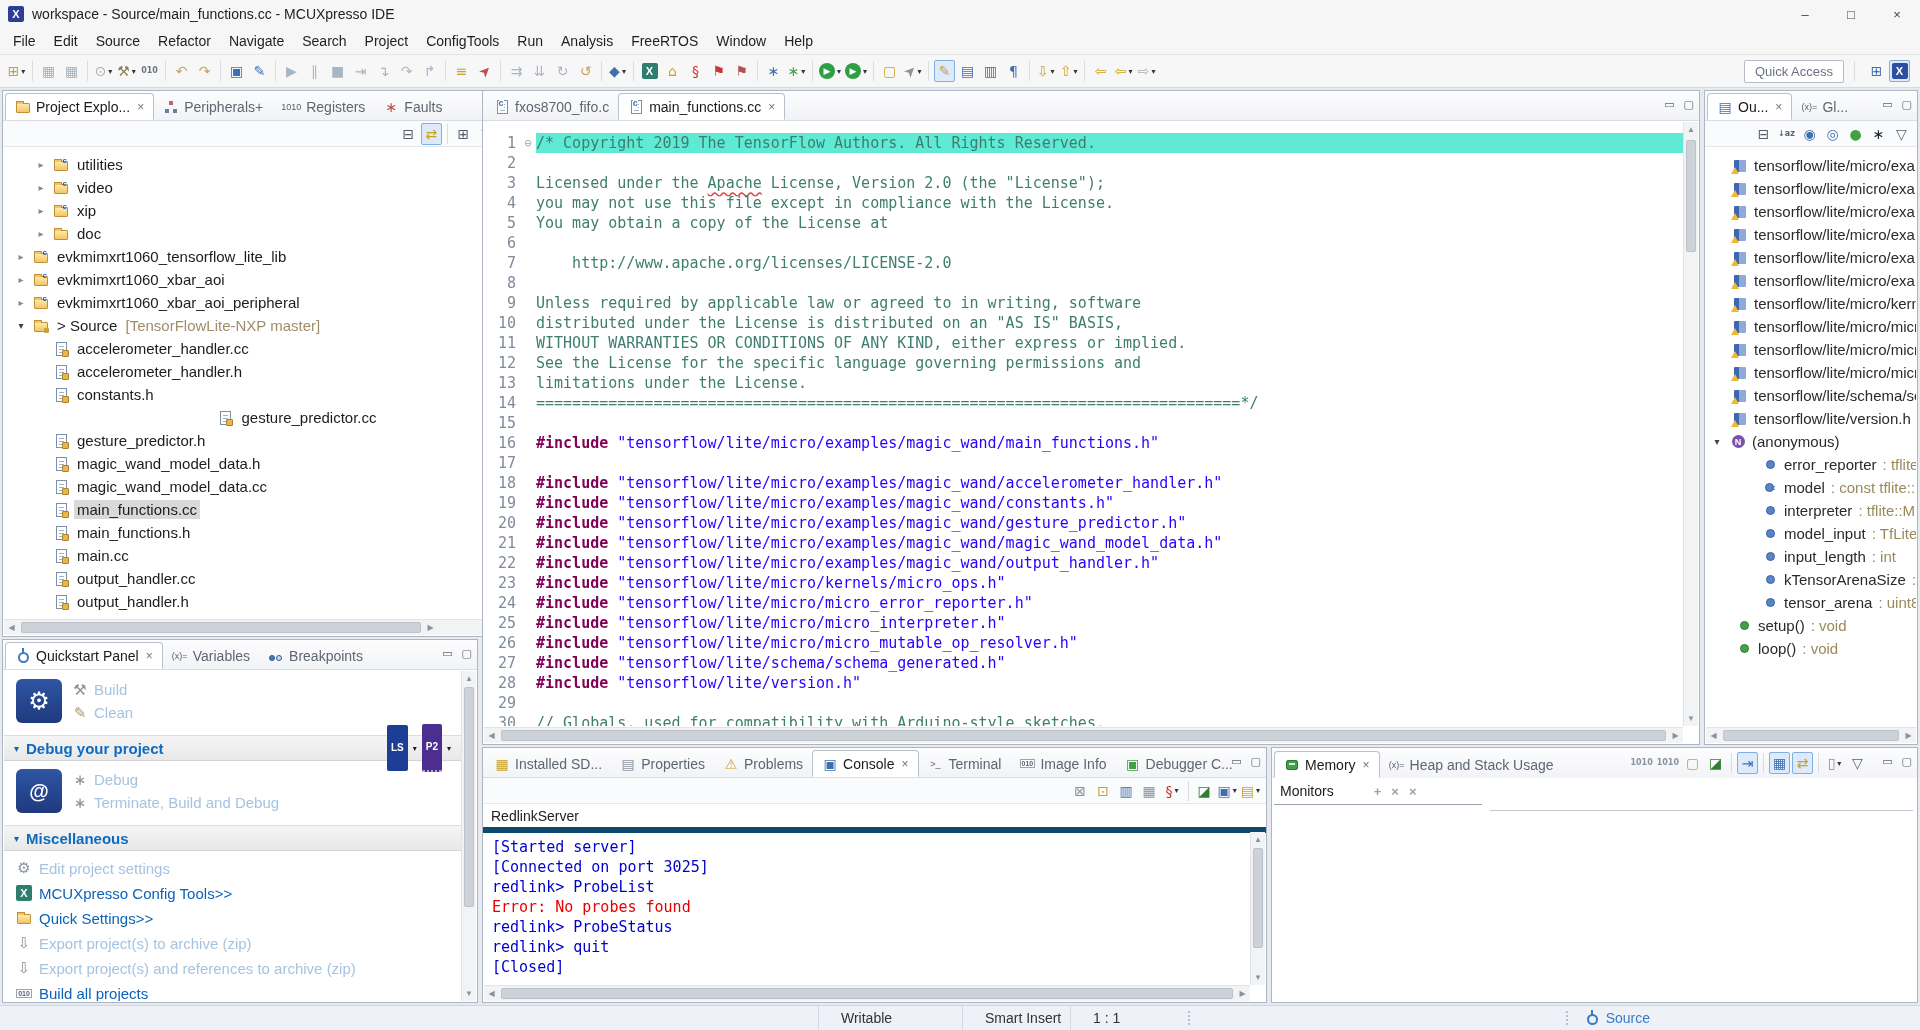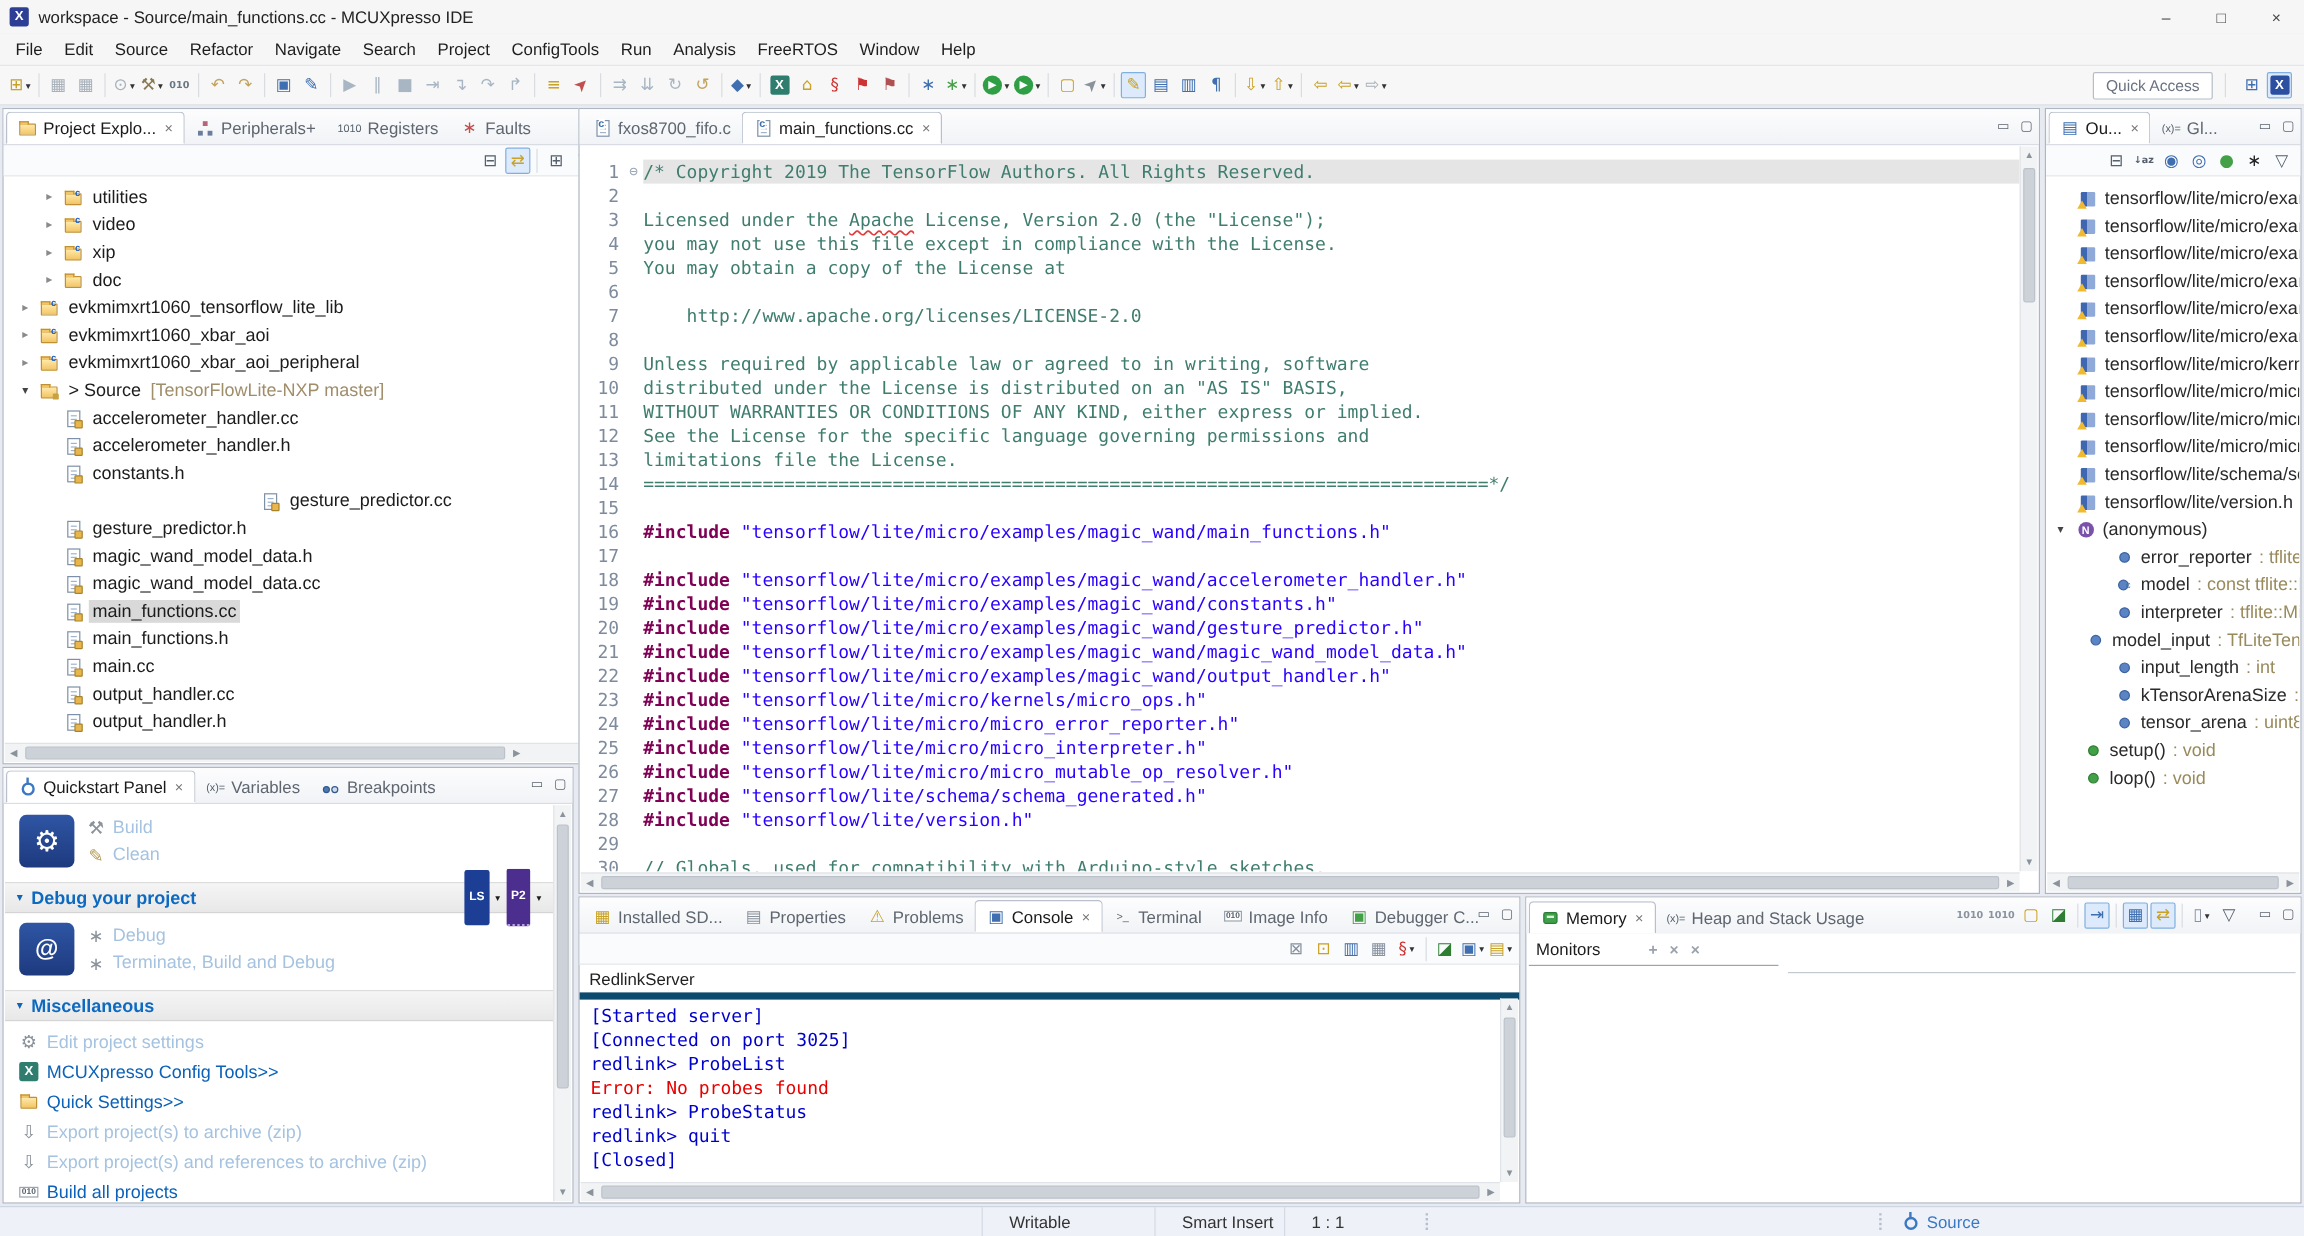--- a/index.html
+++ b/index.html
@@ -106,21 +106,21 @@
   .qs-items{padding:6px 0 0 12px;display:flex;flex-direction:column;gap:3px;}
   .qs-item{display:flex;align-items:center;gap:7px;height:22px;color:#a5c3e0;}
   .qs-item.en{color:#0b62b8;}
 
   
   .code-view{position:absolute;top:31px;left:1px;right:16px;bottom:18px;overflow:hidden;padding-top:11px;font-family:"DejaVu Sans Mono",monospace;font-size:15px;line-height:20px;}
   .cl{height:20px;display:flex;white-space:pre;}
   .ln{width:36px;text-align:right;color:#7e8b9d;padding-right:4px;flex:none;}
   .fold{width:16px;color:#9aa7b5;font-size:12px;text-align:center;flex:none;}
   .lt{flex:1;}
-  .lt.cur{background:#e5e5e5;}
+  .lt.cur{background:#5eead4;}
   .cmt{color:#3f7d6e;} .kw{color:#7f0055;font-weight:bold;} .str{color:#2a00ff;} .pl{color:#000;}
   .sq{text-decoration:underline wavy #e04040;text-underline-offset:3px;}
 
   
   .con-label{font-size:14px;color:#222;padding:4px 0 3px 8px;border-bottom:6px solid #0c4a6e;}
   .con-body{position:absolute;top:84px;left:1px;right:16px;bottom:17px;overflow:hidden;padding:5px 0 0 8px;font-family:"DejaVu Sans Mono",monospace;font-size:15px;line-height:20px;}
   .con-line.blue{color:#0000cc;} .con-line.red{color:#e80000;}
 
   
   .ol-body{position:absolute;top:57px;left:1px;right:1px;bottom:20px;overflow:hidden;padding-top:6px;font-size:15px;}
@@ -707,21 +707,21 @@
         <div class="cl"><span class="ln">3</span><span class="fold"></span><span class="lt"><span class="cmt">Licensed under the </span><span class="cmt sq">Apache</span><span class="cmt"> License, Version 2.0 (the "License");</span></span></div>
         <div class="cl"><span class="ln">4</span><span class="fold"></span><span class="lt"><span class="cmt">you may not use this file except in compliance with the License.</span></span></div>
         <div class="cl"><span class="ln">5</span><span class="fold"></span><span class="lt"><span class="cmt">You may obtain a copy of the License at</span></span></div>
         <div class="cl"><span class="ln">6</span><span class="fold"></span><span class="lt"></span></div>
         <div class="cl"><span class="ln">7</span><span class="fold"></span><span class="lt"><span class="cmt">    http://www.apache.org/licenses/LICENSE-2.0</span></span></div>
         <div class="cl"><span class="ln">8</span><span class="fold"></span><span class="lt"></span></div>
         <div class="cl"><span class="ln">9</span><span class="fold"></span><span class="lt"><span class="cmt">Unless required by applicable law or agreed to in writing, software</span></span></div>
         <div class="cl"><span class="ln">10</span><span class="fold"></span><span class="lt"><span class="cmt">distributed under the License is distributed on an "AS IS" BASIS,</span></span></div>
         <div class="cl"><span class="ln">11</span><span class="fold"></span><span class="lt"><span class="cmt">WITHOUT WARRANTIES OR CONDITIONS OF ANY KIND, either express or implied.</span></span></div>
         <div class="cl"><span class="ln">12</span><span class="fold"></span><span class="lt"><span class="cmt">See the License for the specific language governing permissions and</span></span></div>
-        <div class="cl"><span class="ln">13</span><span class="fold"></span><span class="lt"><span class="cmt">limitations file the License.</span></span></div>
+        <div class="cl"><span class="ln">13</span><span class="fold"></span><span class="lt"><span class="cmt">limitations under the License.</span></span></div>
         <div class="cl"><span class="ln">14</span><span class="fold"></span><span class="lt"><span class="cmt">==============================================================================*/</span></span></div>
         <div class="cl"><span class="ln">15</span><span class="fold"></span><span class="lt"></span></div>
         <div class="cl"><span class="ln">16</span><span class="fold"></span><span class="lt"><span class="kw">#include</span><span class="pl"> </span><span class="str">"tensorflow/lite/micro/examples/magic_wand/main_functions.h"</span></span></div>
         <div class="cl"><span class="ln">17</span><span class="fold"></span><span class="lt"></span></div>
         <div class="cl"><span class="ln">18</span><span class="fold"></span><span class="lt"><span class="kw">#include</span><span class="pl"> </span><span class="str">"tensorflow/lite/micro/examples/magic_wand/accelerometer_handler.h"</span></span></div>
         <div class="cl"><span class="ln">19</span><span class="fold"></span><span class="lt"><span class="kw">#include</span><span class="pl"> </span><span class="str">"tensorflow/lite/micro/examples/magic_wand/constants.h"</span></span></div>
         <div class="cl"><span class="ln">20</span><span class="fold"></span><span class="lt"><span class="kw">#include</span><span class="pl"> </span><span class="str">"tensorflow/lite/micro/examples/magic_wand/gesture_predictor.h"</span></span></div>
         <div class="cl"><span class="ln">21</span><span class="fold"></span><span class="lt"><span class="kw">#include</span><span class="pl"> </span><span class="str">"tensorflow/lite/micro/examples/magic_wand/magic_wand_model_data.h"</span></span></div>
         <div class="cl"><span class="ln">22</span><span class="fold"></span><span class="lt"><span class="kw">#include</span><span class="pl"> </span><span class="str">"tensorflow/lite/micro/examples/magic_wand/output_handler.h"</span></span></div>
         <div class="cl"><span class="ln">23</span><span class="fold"></span><span class="lt"><span class="kw">#include</span><span class="pl"> </span><span class="str">"tensorflow/lite/micro/kernels/micro_ops.h"</span></span></div>
@@ -883,21 +883,21 @@
           <span class="oname">model</span>
           <span class="otype"> : const tflite::Model*</span>
         </div>
         <div class="orow" style="padding-left: 56px;">
           <span class="i">
             <span class="dot b"></span>
           </span>
           <span class="oname">interpreter</span>
           <span class="otype"> : tflite::MicroInterpreter*</span>
         </div>
-        <div class="orow" style="padding-left: 32px; justify-content: space-between;">
+        <div class="orow" style="padding-left: 56px; justify-content: space-between;">
           <span class="i">
             <span class="dot b"></span>
           </span>
           <span class="oname">model_input</span>
           <span class="otype"> : TfLiteTensor*</span>
         </div>
         <div class="orow" style="padding-left: 56px;">
           <span class="i">
             <span class="dot b"></span>
           </span>

